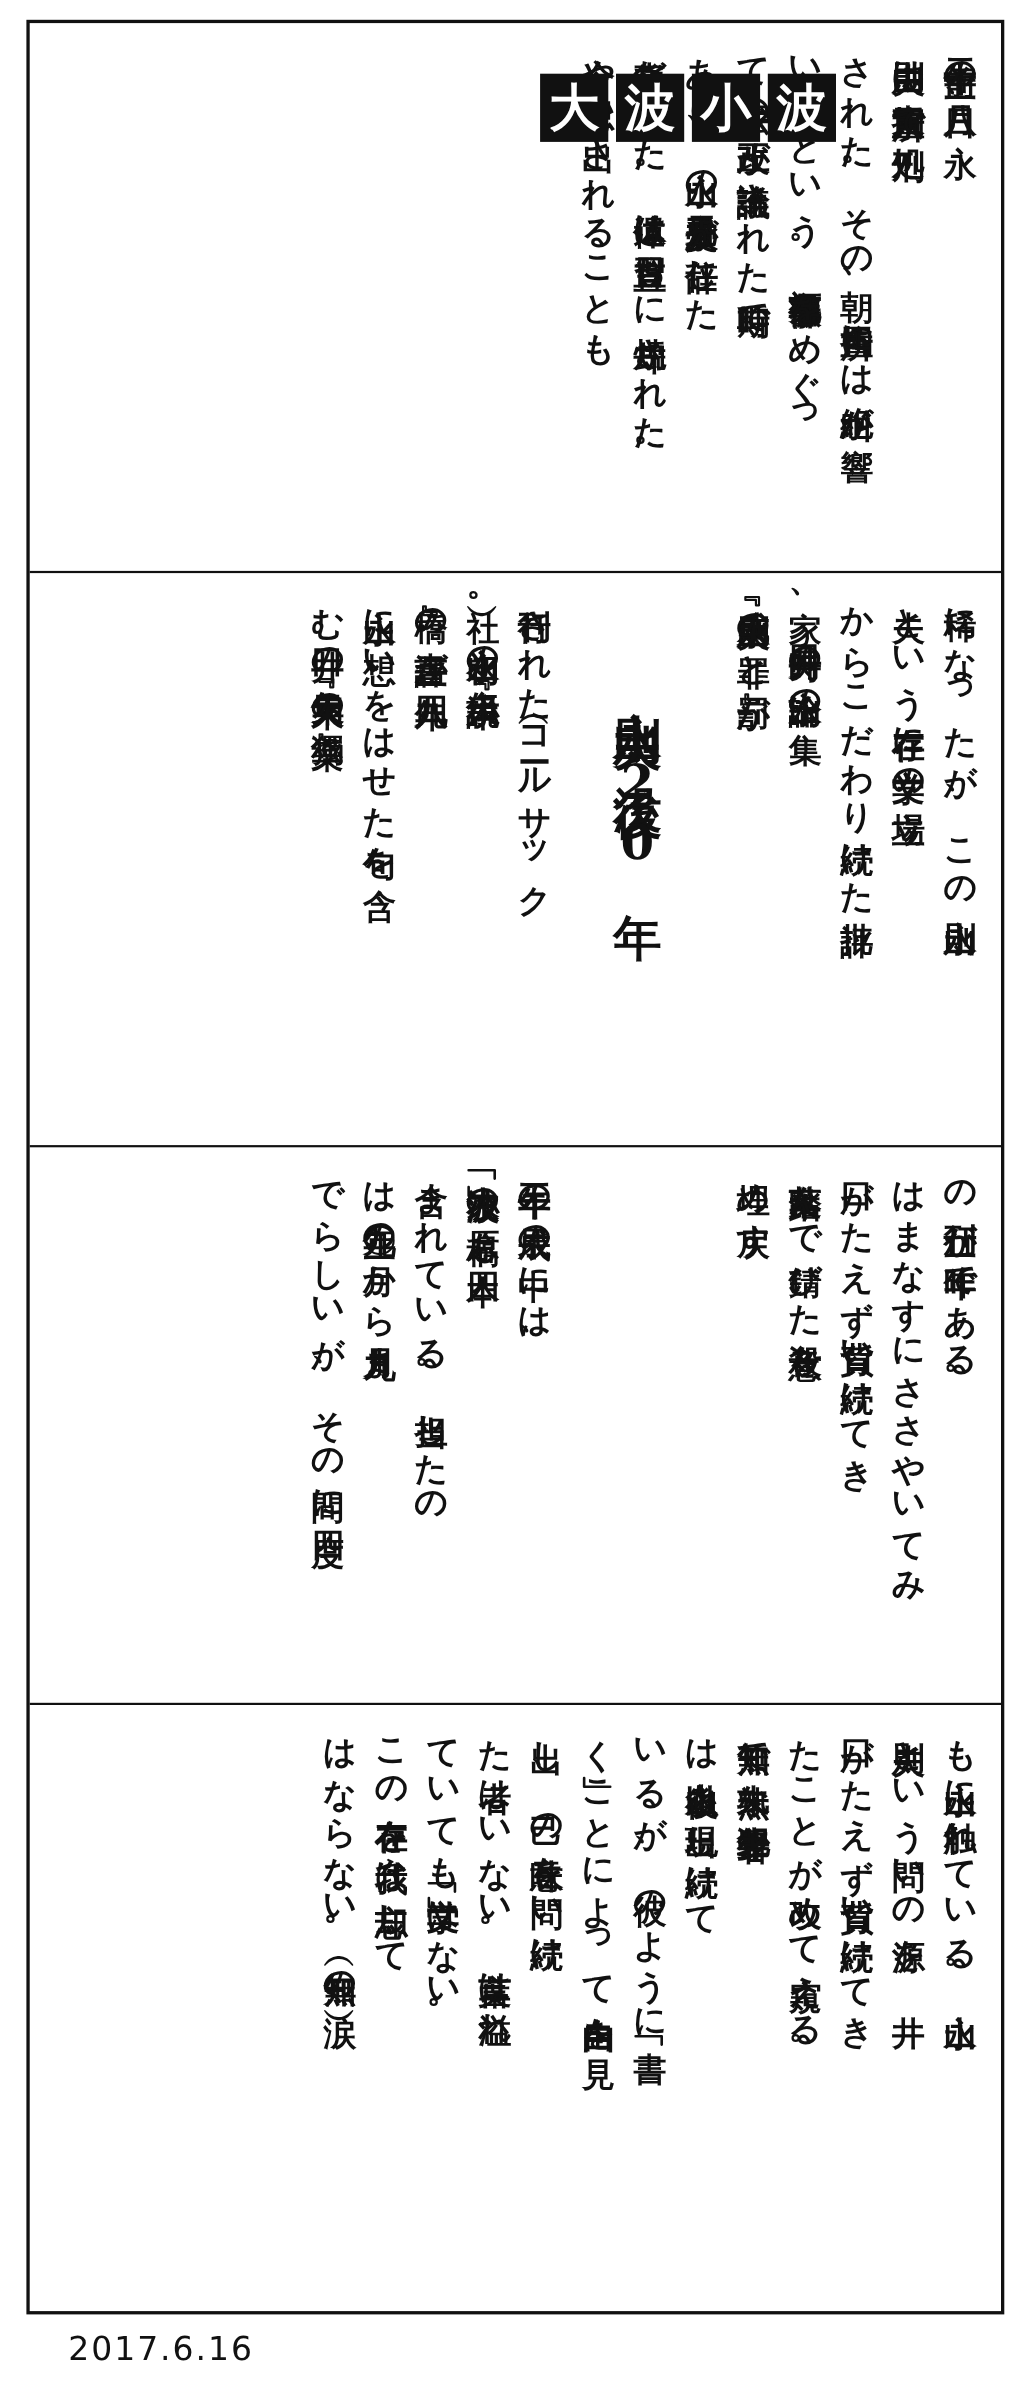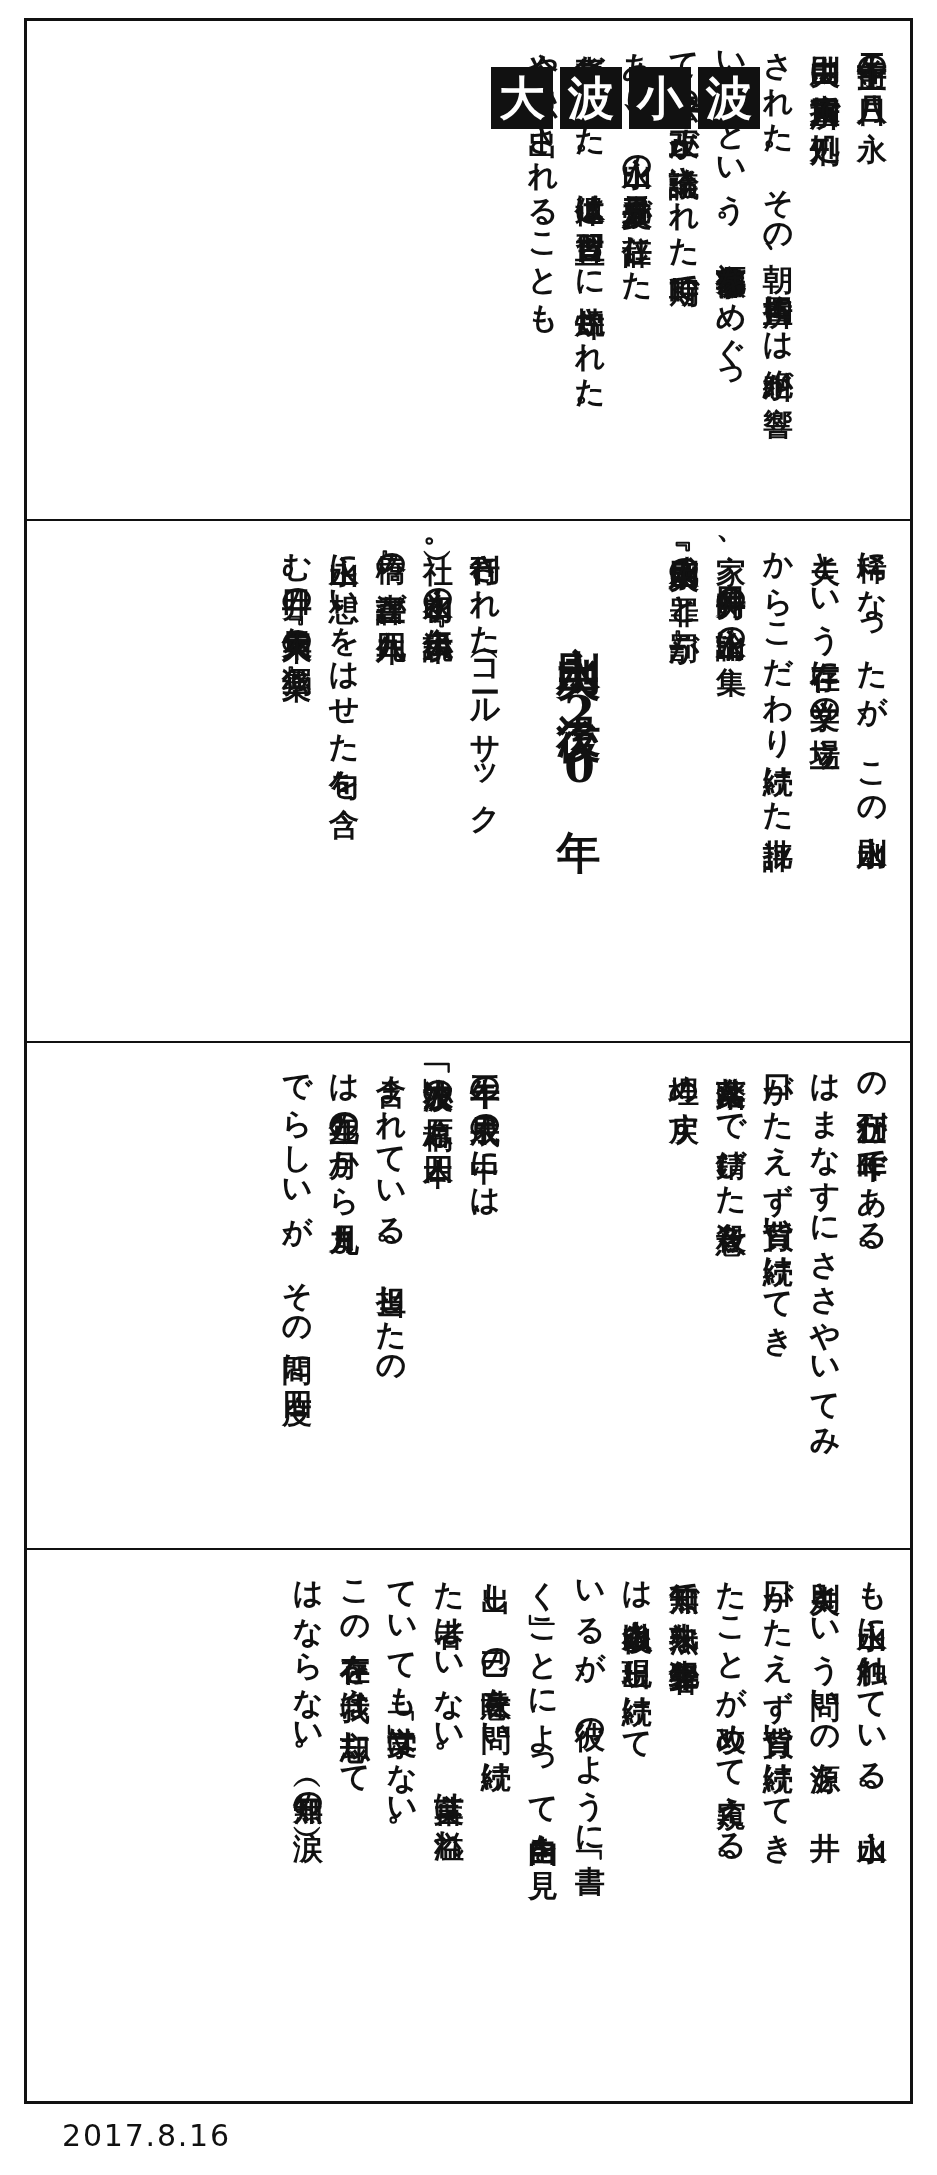--- a/index.html
+++ b/index.html
@@ -197,15 +197,15 @@
       <div class="mh-char">大</div>
       <div class="mh-char">波</div>
       <div class="mh-char">小</div>
       <div class="mh-char">波</div>
     </div>
 
     <div class="headline">永山則夫 没後20年</div>
 
   </div>
 
-  <div class="date">2017.8.16</div>
+  <div class="date">2017.6.16</div>
 
 </div>
 
 </body></html>

